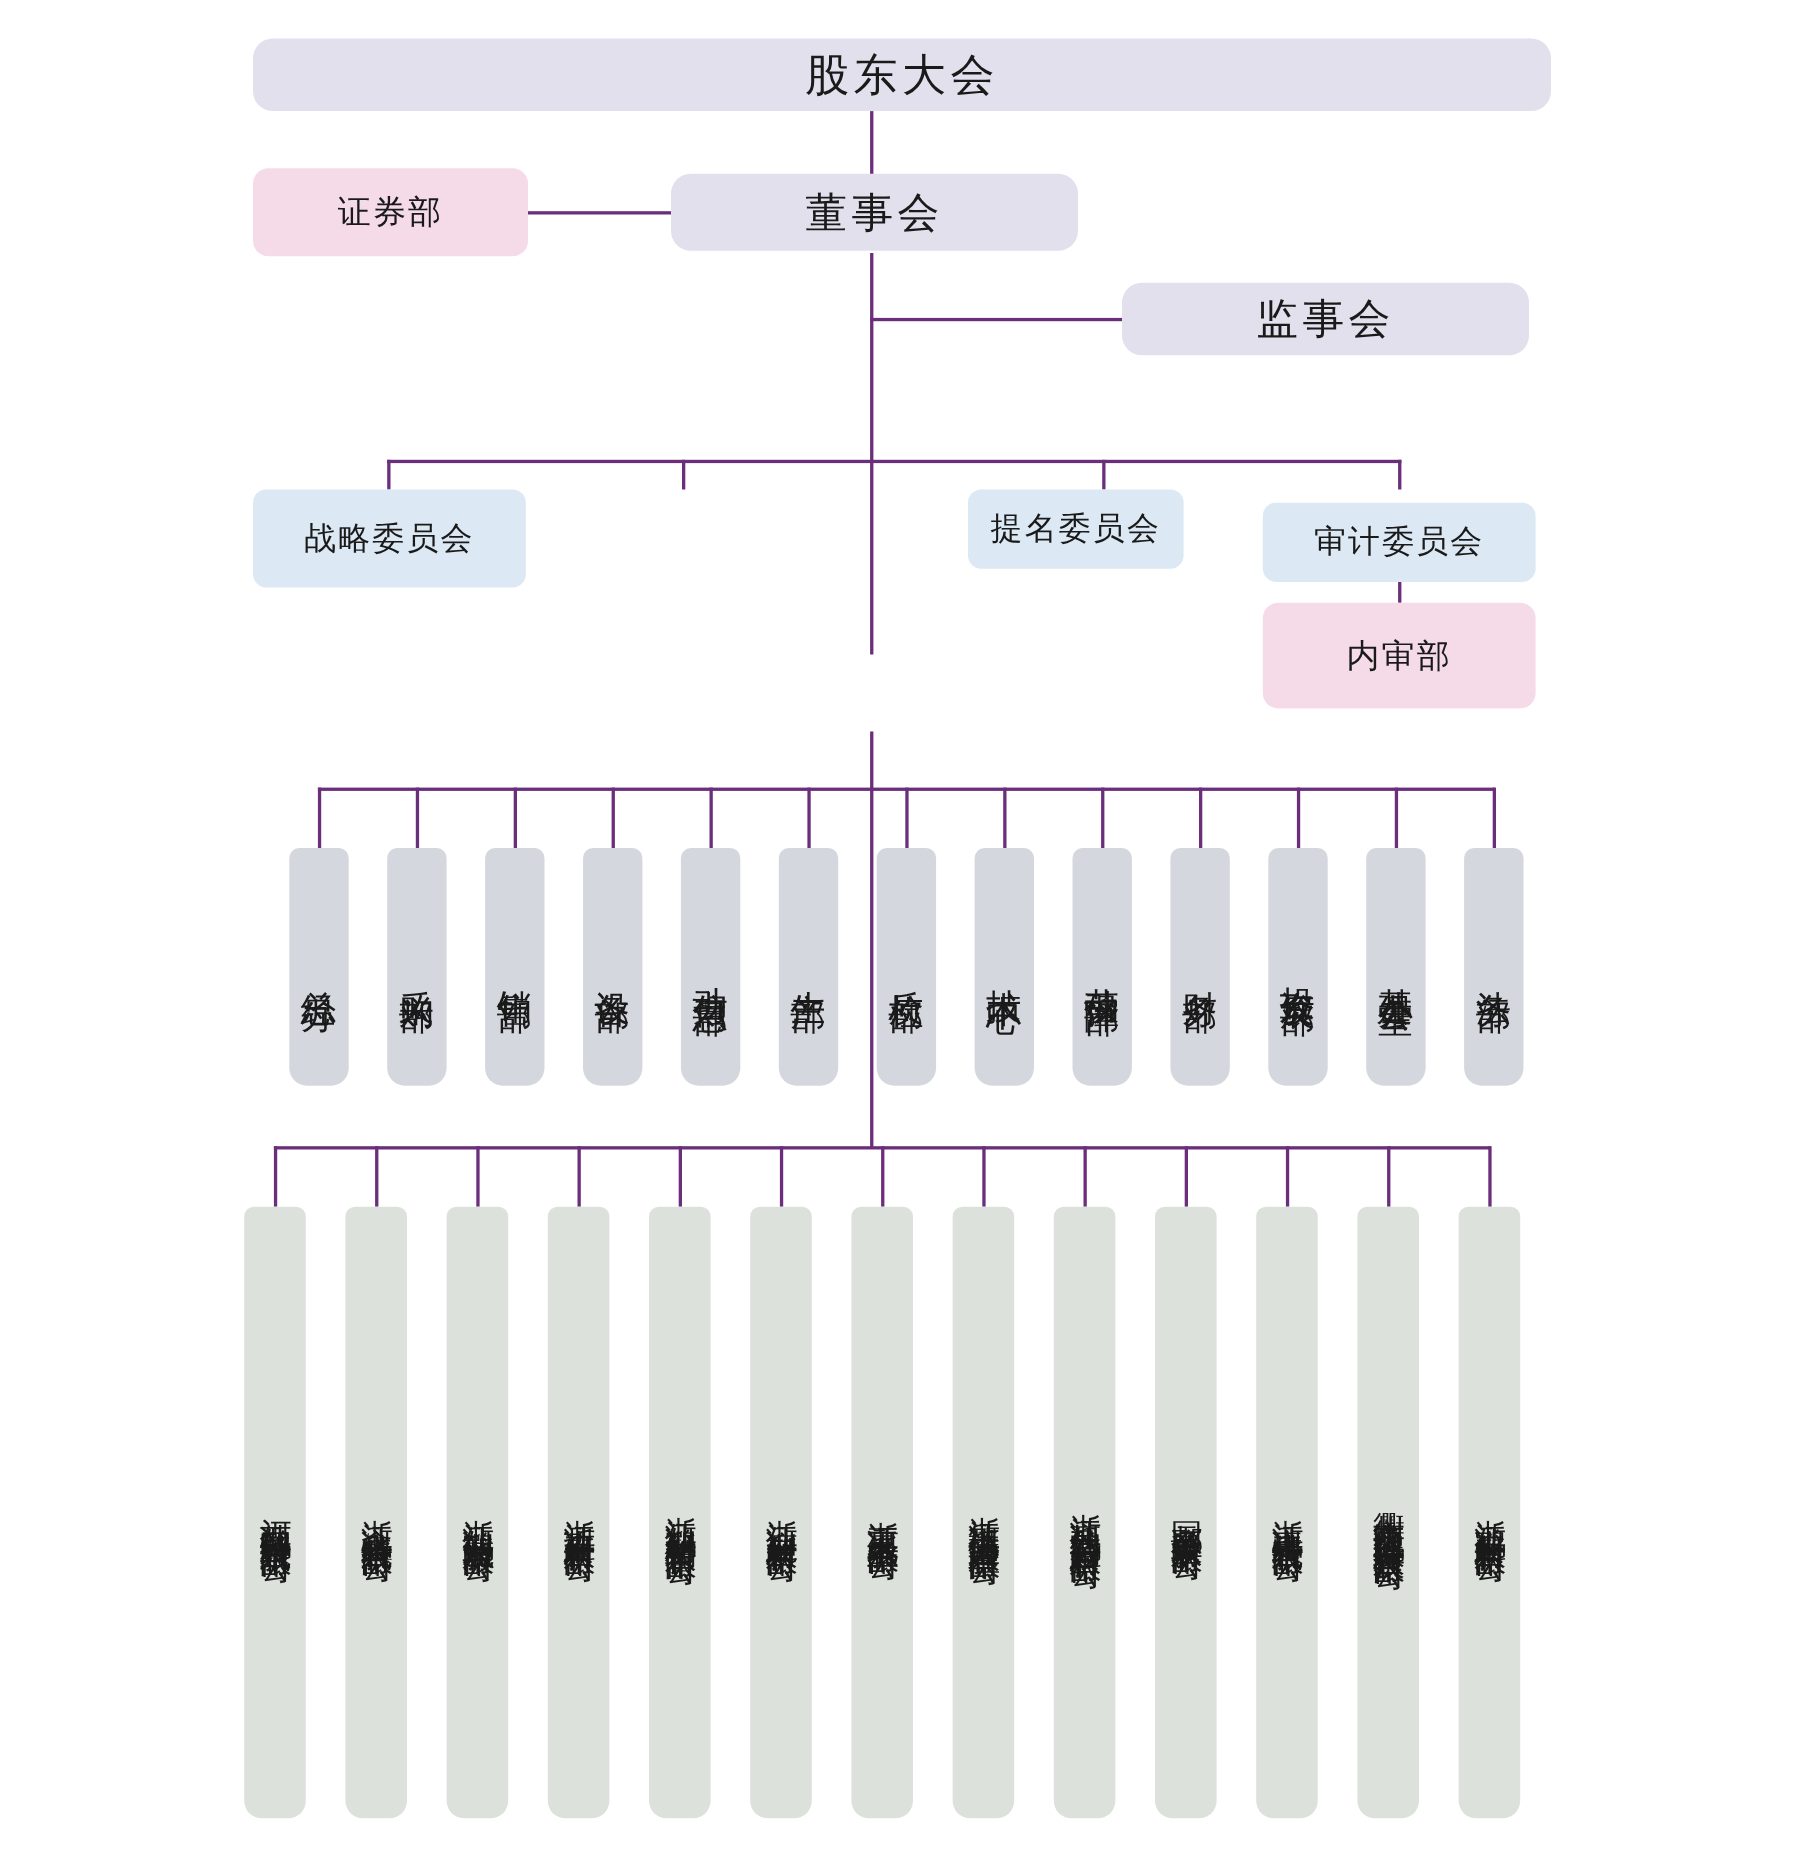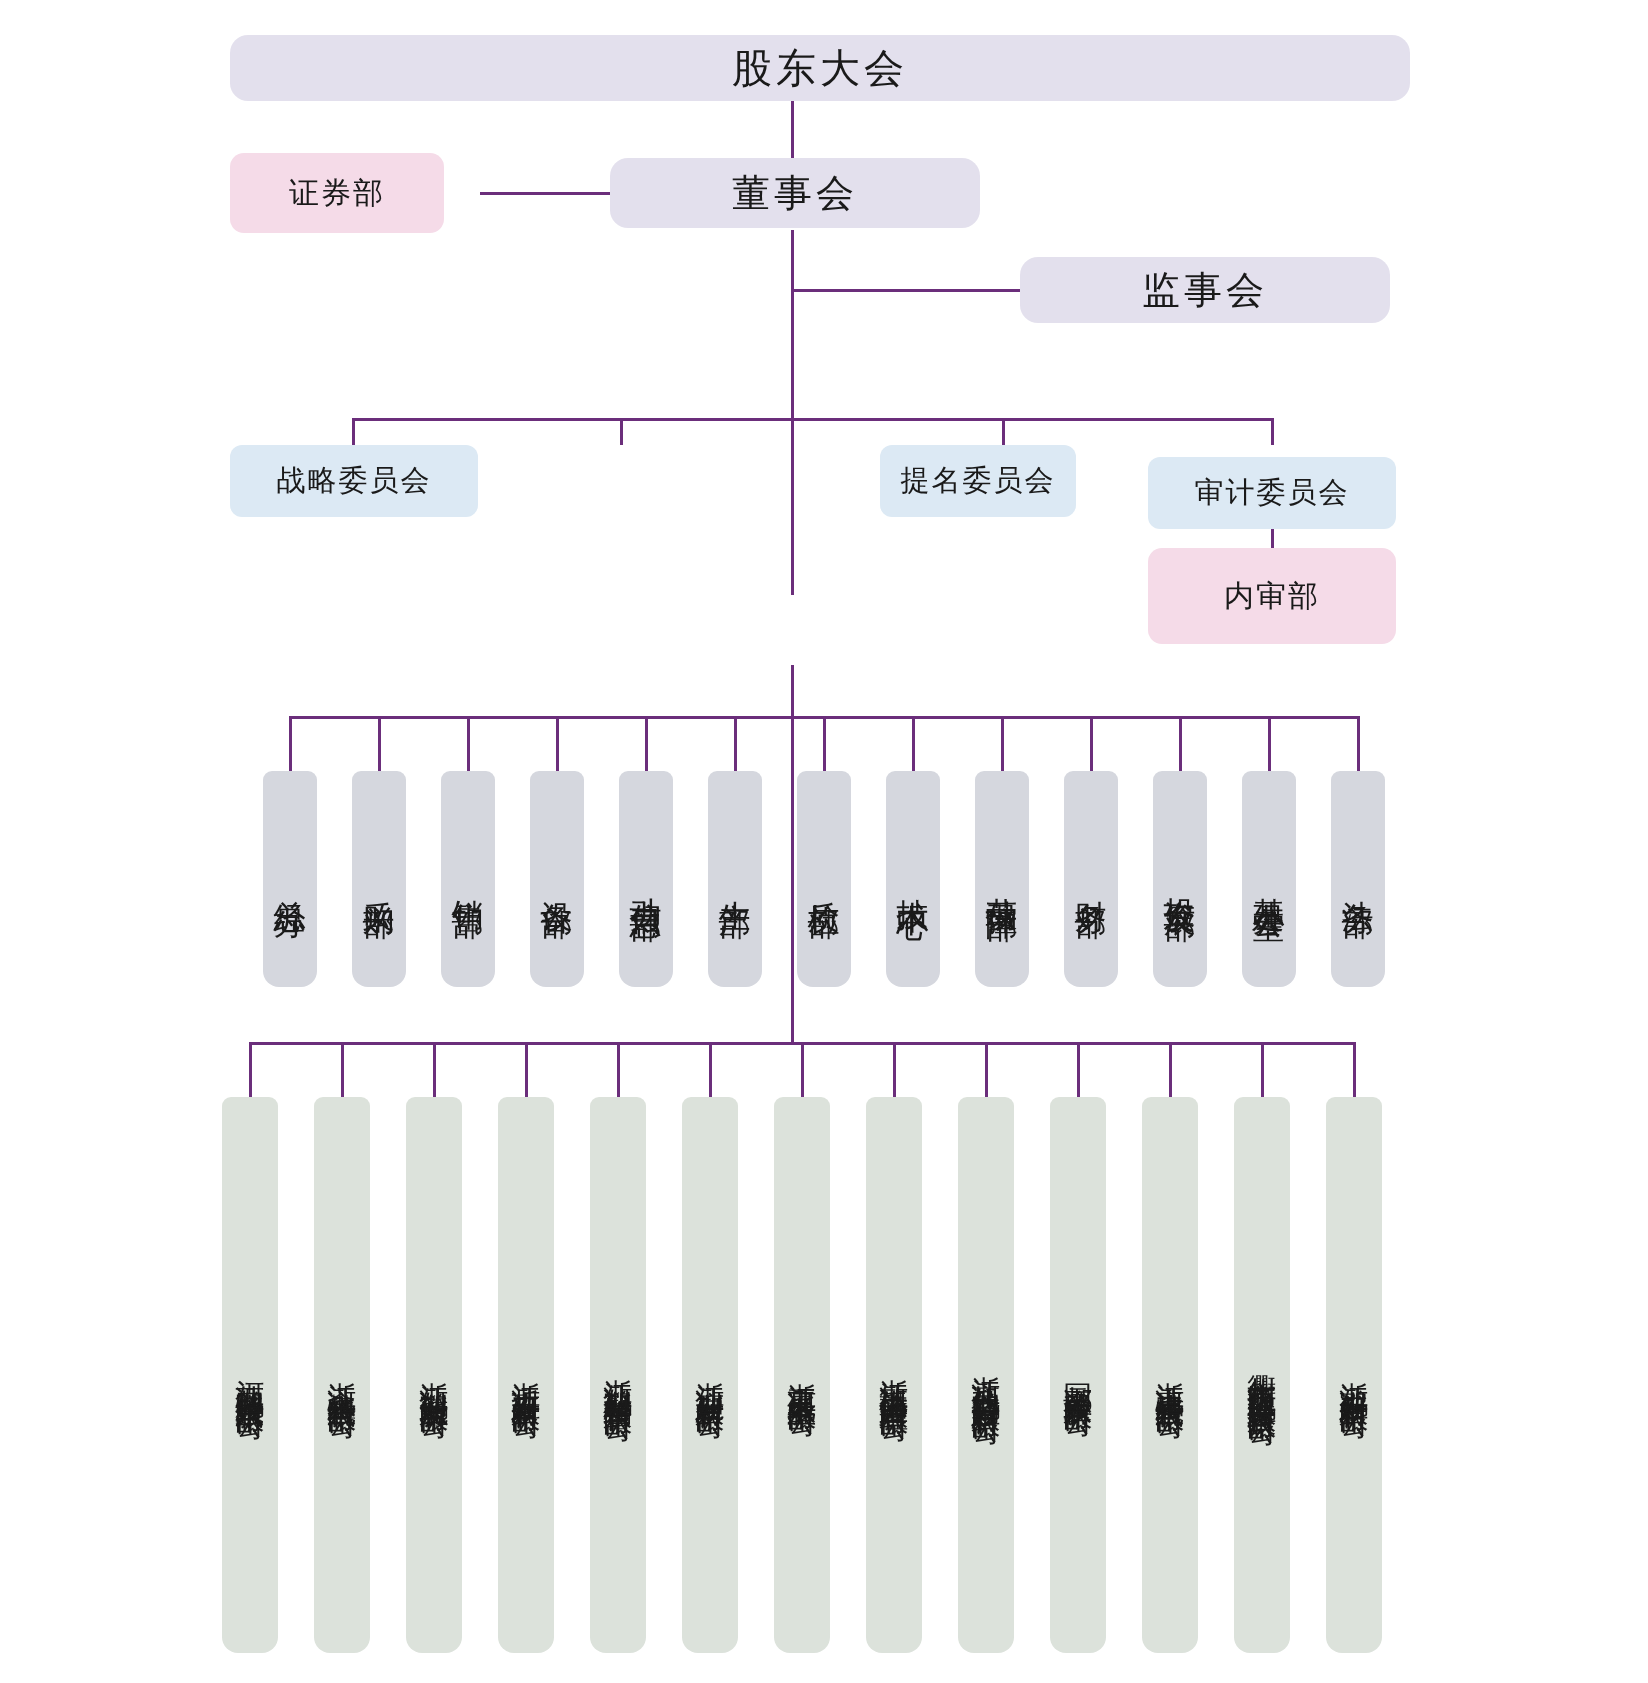--- a/index.html
+++ b/index.html
@@ -82,33 +82,33 @@
   <div class="line vline" style="left:985px;top:1042px;height:55px;"></div>
   <div class="line vline" style="left:1077px;top:1042px;height:55px;"></div>
   <div class="line vline" style="left:1169px;top:1042px;height:55px;"></div>
   <div class="line vline" style="left:1261px;top:1042px;height:55px;"></div>
   <div class="line vline" style="left:1353px;top:1042px;height:55px;"></div>
 
   <div class="node lavender f-xl" style="left:230px;top:35px;width:1180px;height:66px;">
       <span>股东大会</span>
     </div>
 
-  <div class="node pink f-md" style="left:230px;top:153px;width:214px;height:80px;font-size:30px;">
+  <div class="node pink f-md" style="left:230px;top:153px;width:250px;height:80px;font-size:30px;">
       <span>证券部</span>
     </div>
 
   <div class="node lavender f-lg" style="left:610px;top:158px;width:370px;height:70px;">
       <span>董事会</span>
     </div>
 
   <div class="node lavender f-lg" style="left:1020px;top:257px;width:370px;height:66px;">
       <span>监事会</span>
     </div>
 
-  <div class="node blue f-md" style="left:230px;top:445px;width:248px;height:72px;">
+  <div class="node blue f-md" style="left:230px;top:445px;width:248px;height:89px;">
       <span>战略委员会</span>
     </div>
   <div class="node blue f-md" style="left:880px;top:445px;width:196px;height:72px;">
       <span>提名委员会</span>
     </div>
   <div class="node blue f-md" style="left:1148px;top:445px;width:248px;height:72px;margin-top:12px;">
       <span>审计委员会</span>
     </div>
 
   <div class="node pink f-md" style="left:1148px;top:548px;width:248px;height:96px;font-size:30px;">

